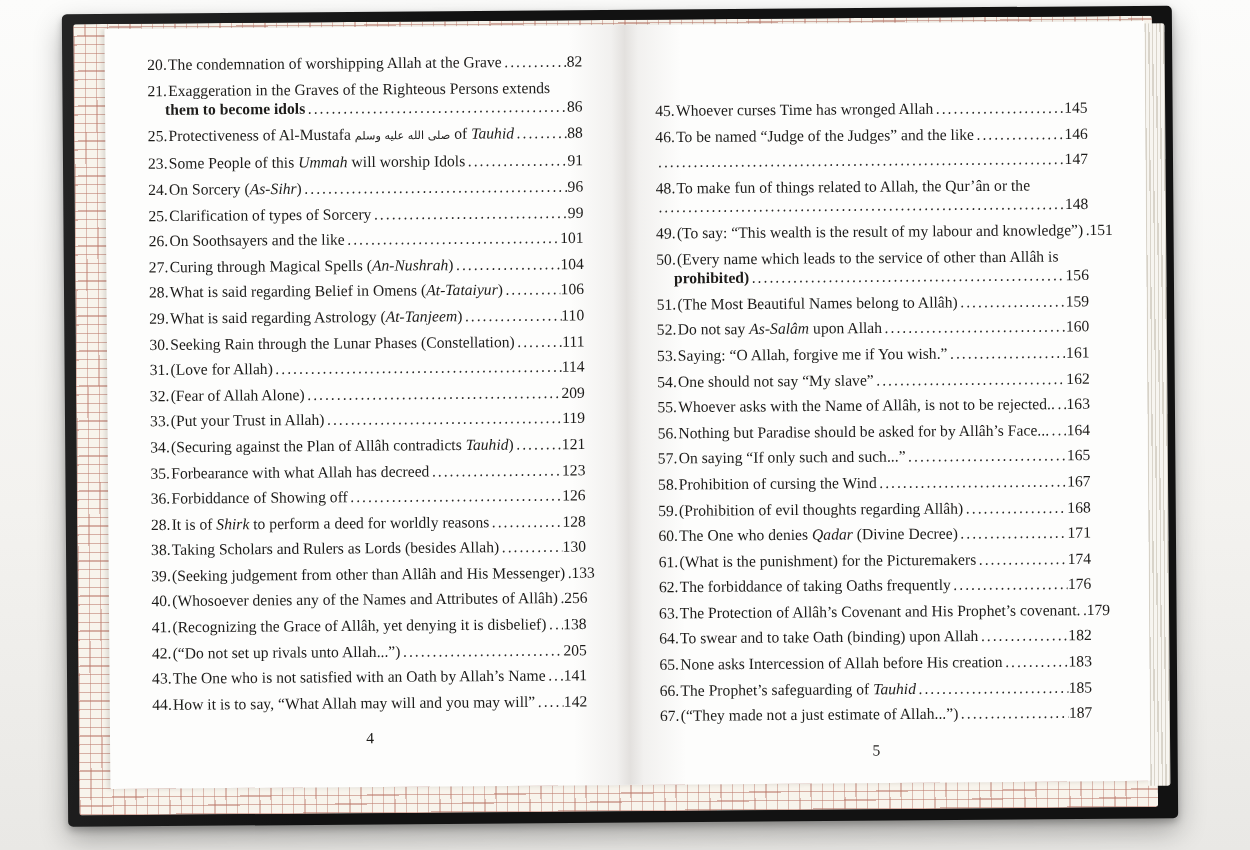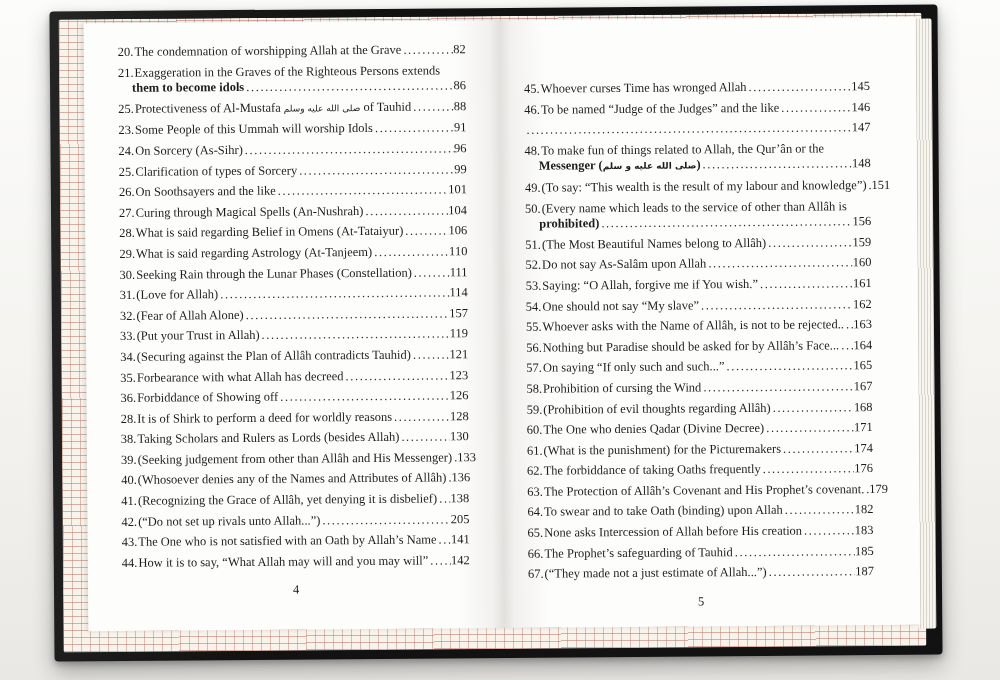--- a/index.html
+++ b/index.html
@@ -44,21 +44,21 @@
     pointer-events:none;
   }
   .col{position:absolute;color:#1d1c1a;}
   .col-left{left:34px;top:22px;width:348px;}
   .col-right{left:440px;top:62px;width:346px;}
   .entry{margin-bottom:5px;}
   .line{display:flex;align-items:baseline;font-size:12.5px;line-height:15.6px;}
   .line.cont .txt{padding-left:14px;font-weight:bold;}
   .txt{white-space:nowrap;}
   .num{padding-right:1px;}
-  .it{}
+  .it{font-style:italic;}
   .ar{font-family:"DejaVu Sans",sans-serif;font-size:9px;text-align:right;}
   .dots{
     flex:1;overflow:hidden;white-space:nowrap;min-width:0;
     letter-spacing:1.6px;padding:0 3px 0 2px;color:#2a2927;
   }
   .dots::after{content:"..........................................................................................................................................";}
   .pg{flex:none;}
   .pagenum{text-align:center;font-size:12.5px;margin-top:13px;color:#1d1c1a;}
 </style>
 </head>
@@ -157,21 +157,21 @@
               <div class="line">
                 <span class="txt"><span class="num">31.</span><span>(Love for Allah)</span></span>
                 <span class="dots"></span>
                 <span class="pg">114</span>
               </div>
             </div>
             <div class="entry">
               <div class="line">
                 <span class="txt"><span class="num">32.</span><span>(Fear of Allah Alone) </span></span>
                 <span class="dots"></span>
-                <span class="pg">157</span>
+                <span class="pg">209</span>
               </div>
             </div>
             <div class="entry">
               <div class="line">
                 <span class="txt"><span class="num">33.</span><span>(Put your Trust in Allah) </span></span>
                 <span class="dots"></span>
                 <span class="pg">119</span>
               </div>
             </div>
             <div class="entry">
@@ -213,21 +213,21 @@
               <div class="line">
                 <span class="txt"><span class="num">39.</span><span>(Seeking judgement from other than Allâh and His Messenger)</span></span>
                 <span class="dots"></span>
                 <span class="pg">133</span>
               </div>
             </div>
             <div class="entry">
               <div class="line">
                 <span class="txt"><span class="num">40.</span><span>(Whosoever denies any of the Names and Attributes of Allâh)</span></span>
                 <span class="dots"></span>
-                <span class="pg">136</span>
+                <span class="pg">256</span>
               </div>
             </div>
             <div class="entry">
               <div class="line">
                 <span class="txt"><span class="num">41.</span><span>(Recognizing the Grace of Allâh, yet denying it is disbelief)</span></span>
                 <span class="dots"></span>
                 <span class="pg">138</span>
               </div>
             </div>
             <div class="entry">
@@ -274,21 +274,20 @@
               <div class="line">
                 <span class="dots"></span>
                 <span class="pg">147</span>
               </div>
             </div>
             <div class="entry">
               <div class="line">
                 <span class="txt"><span class="num">48.</span><span>To make fun of things related to Allah, the Qur’ân or the</span></span>
               </div>
               <div class="line cont">
-                <span class="txt"><span>Messenger (</span><span class="ar">صلى الله عليه و سلم</span><span>) </span></span>
                 <span class="dots"></span>
                 <span class="pg">148</span>
               </div>
             </div>
             <div class="entry">
               <div class="line">
                 <span class="txt"><span class="num">49.</span><span>(To say: “This wealth is the result of my labour and knowledge”)</span></span>
                 <span class="dots"></span>
                 <span class="pg">151</span>
               </div>

